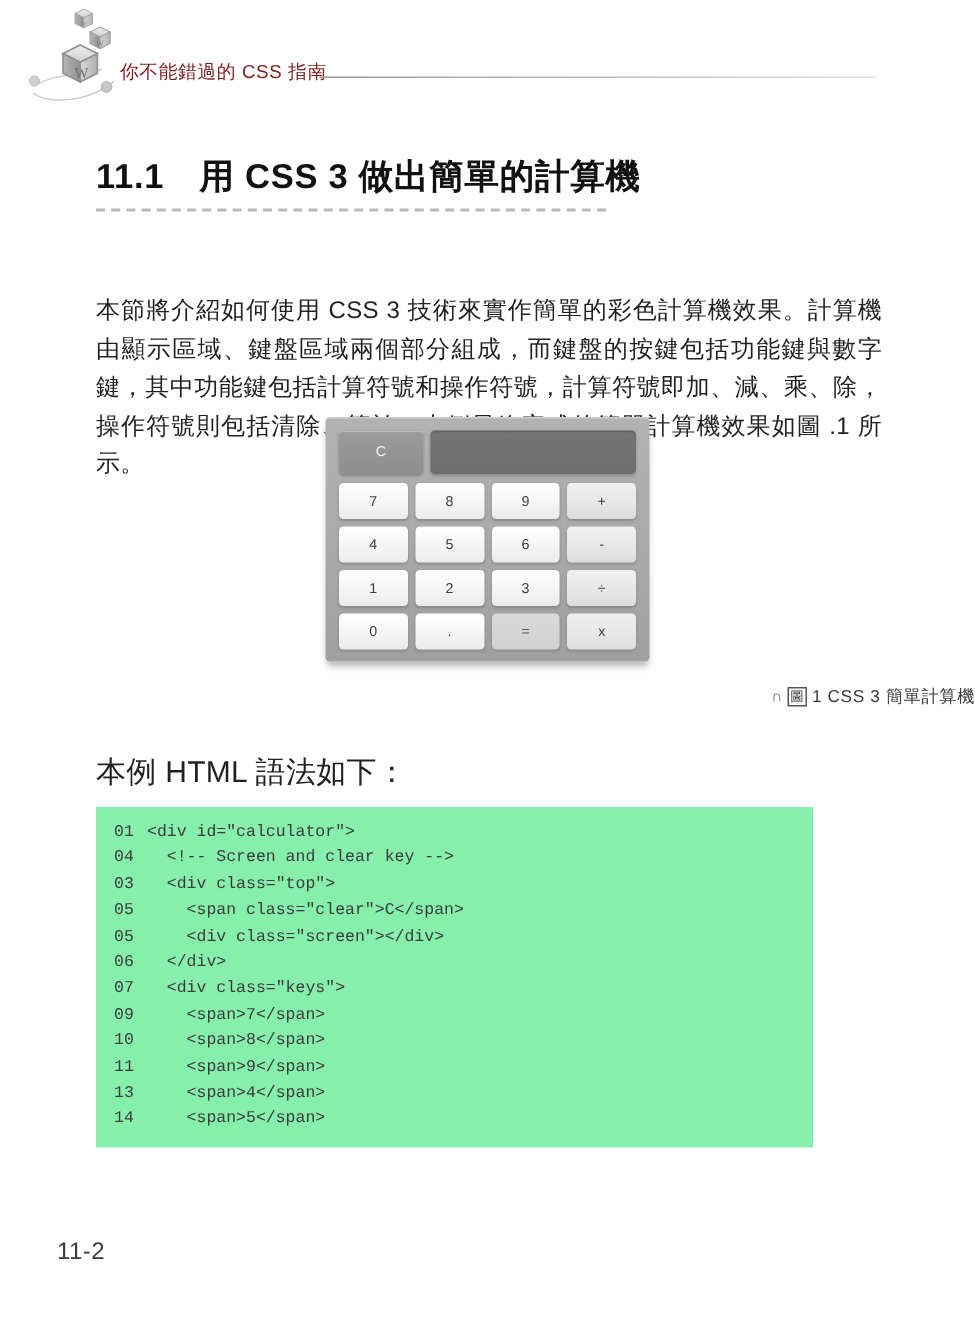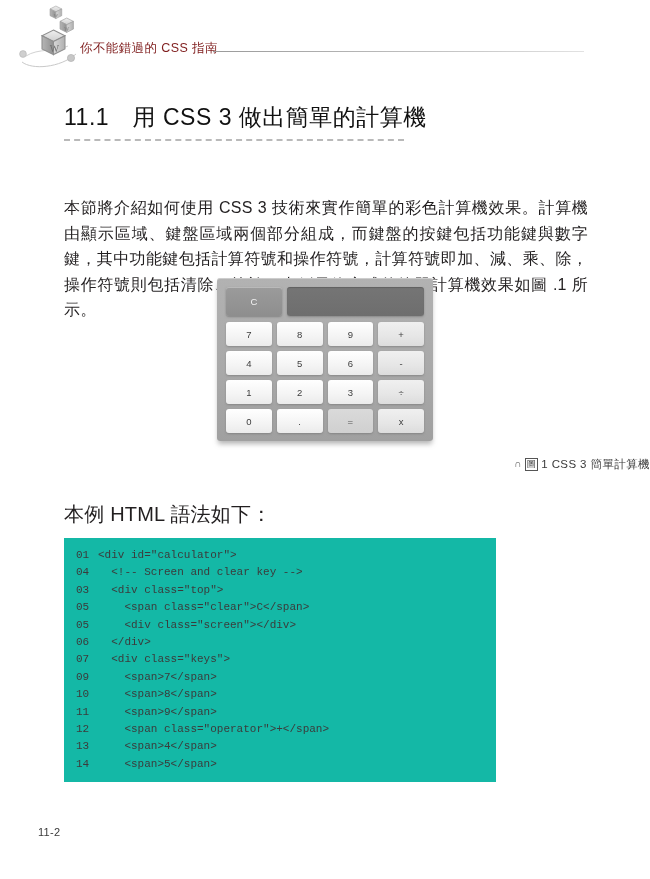--- a/index.html
+++ b/index.html
@@ -58,21 +58,21 @@
 
   
   .sec-head {
     position: absolute;
     left: 64px;
     top: 104px;
     width: 530px;
   }
   .sec-head-text {
     font-size: 23px;
-    font-weight: normal;
+    font-weight: bold;
     letter-spacing: .5px;
     color: #111;
     line-height: 1.2;
     white-space: nowrap;
   }
   .sec-head-rule {
     margin-top: 7px;
     width: 340px;
     height: 0;
     border-top: 2px dashed #b9b9b9;
@@ -192,22 +192,22 @@
     font-size: 20px;
     color: #221f20;
     letter-spacing: .2px;
   }
 
   
   .code-block {
     position: absolute;
     left: 64px;
     top: 538px;
-    width: 432px;
-    background: #14b8a6;
+    width: 478px;
+    background: #86efac;
     padding: 9px 0 9px 0;
     box-sizing: border-box;
   }
   .code-line {
     display: flex;
     font-family: "Liberation Mono", "DejaVu Sans Mono", monospace;
     font-size: 11px;
     line-height: 17.4px;
     color: #3b3b3b;
     white-space: pre;
@@ -221,21 +221,21 @@
   }
   .code-src {
     white-space: pre;
   }
 
   
   .folio {
     position: absolute;
     left: 38px;
     top: 826px;
-    font-size: 11px;
+    font-size: 16px;
     color: #3a3a3a;
     letter-spacing: .3px;
   }
 </style>
 </head>
 <body>
 
 <div class="page">
 
   <div class="header">
@@ -366,24 +366,20 @@
     </div>
     <div class="code-line">
       <span class="code-no">10</span>
       <span class="code-src">    &lt;span&gt;8&lt;/span&gt;</span>
     </div>
     <div class="code-line">
       <span class="code-no">11</span>
       <span class="code-src">    &lt;span&gt;9&lt;/span&gt;</span>
     </div>
     <div class="code-line">
-      <span class="code-no">12</span>
-      <span class="code-src">    &lt;span class="operator"&gt;+&lt;/span&gt;</span>
-    </div>
-    <div class="code-line">
       <span class="code-no">13</span>
       <span class="code-src">    &lt;span&gt;4&lt;/span&gt;</span>
     </div>
     <div class="code-line">
       <span class="code-no">14</span>
       <span class="code-src">    &lt;span&gt;5&lt;/span&gt;</span>
     </div>
   </div>
 
   <div class="folio">11-2</div>

